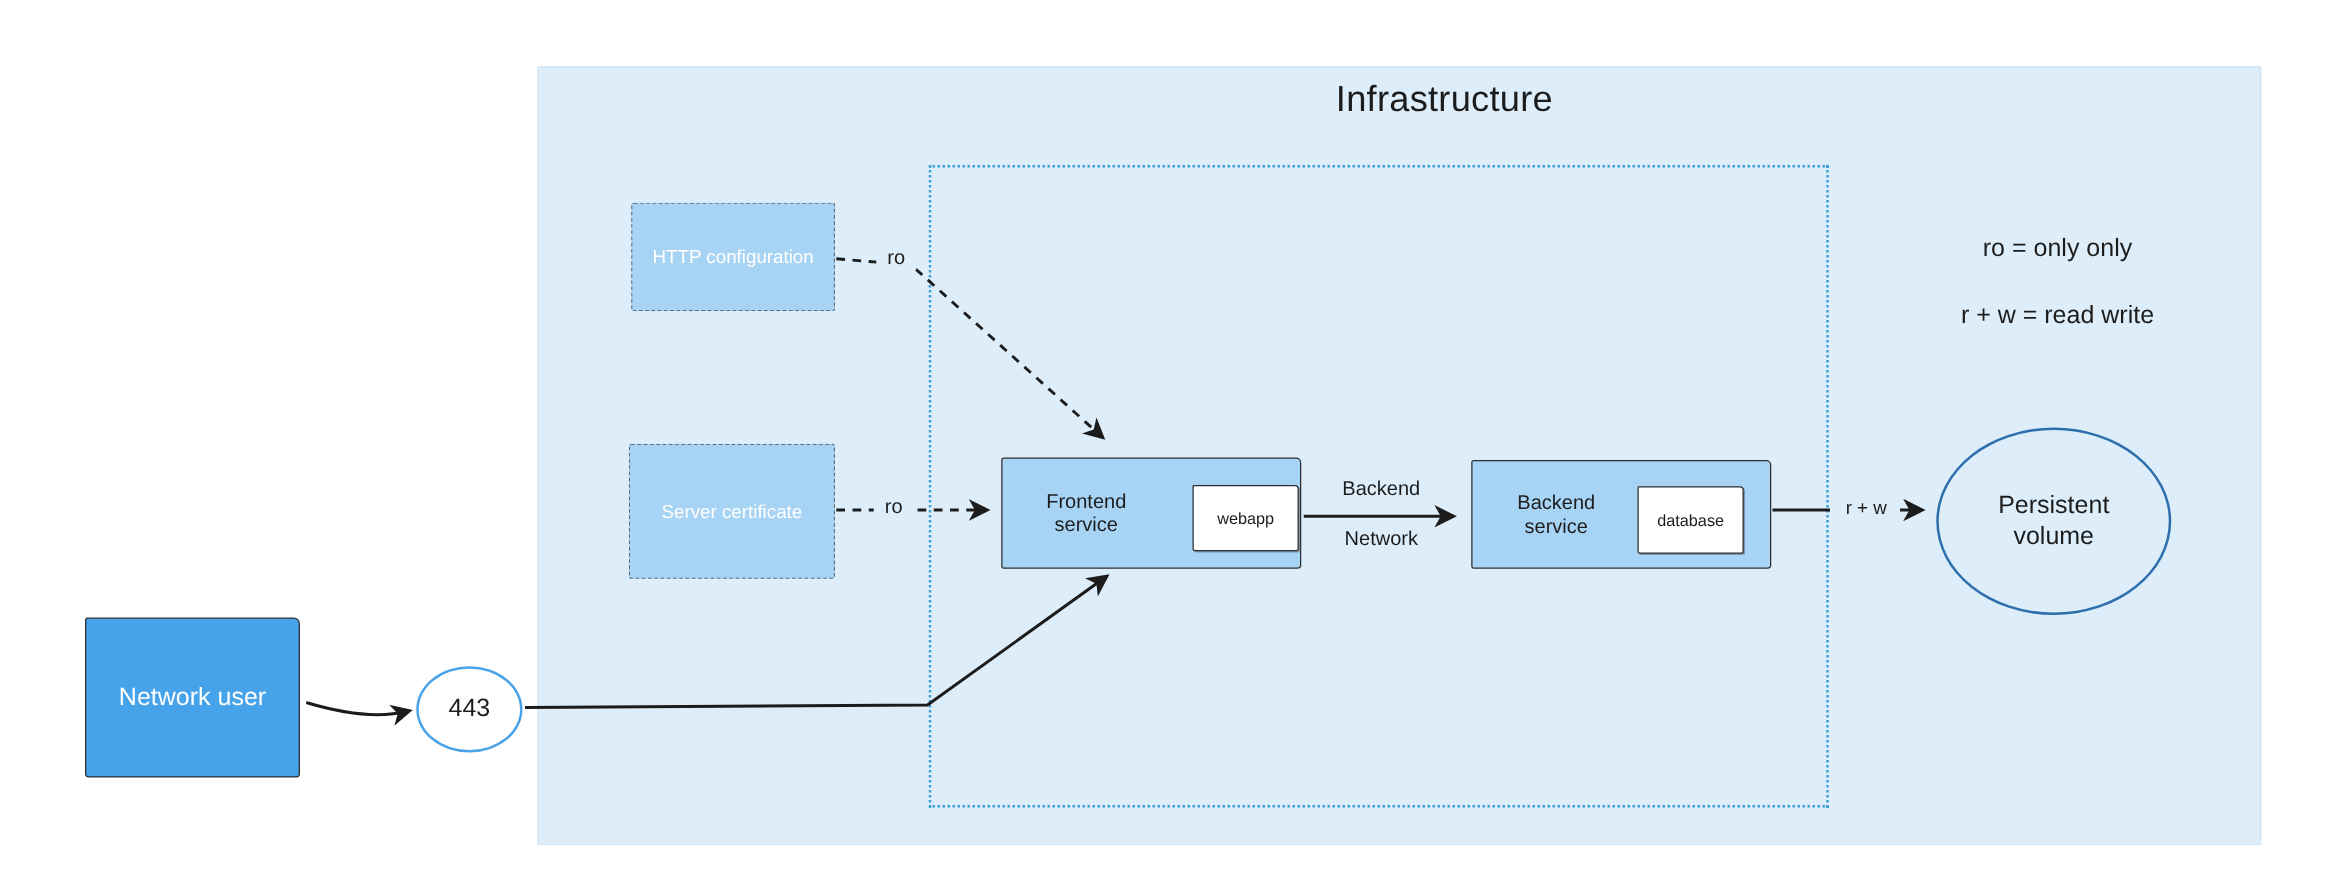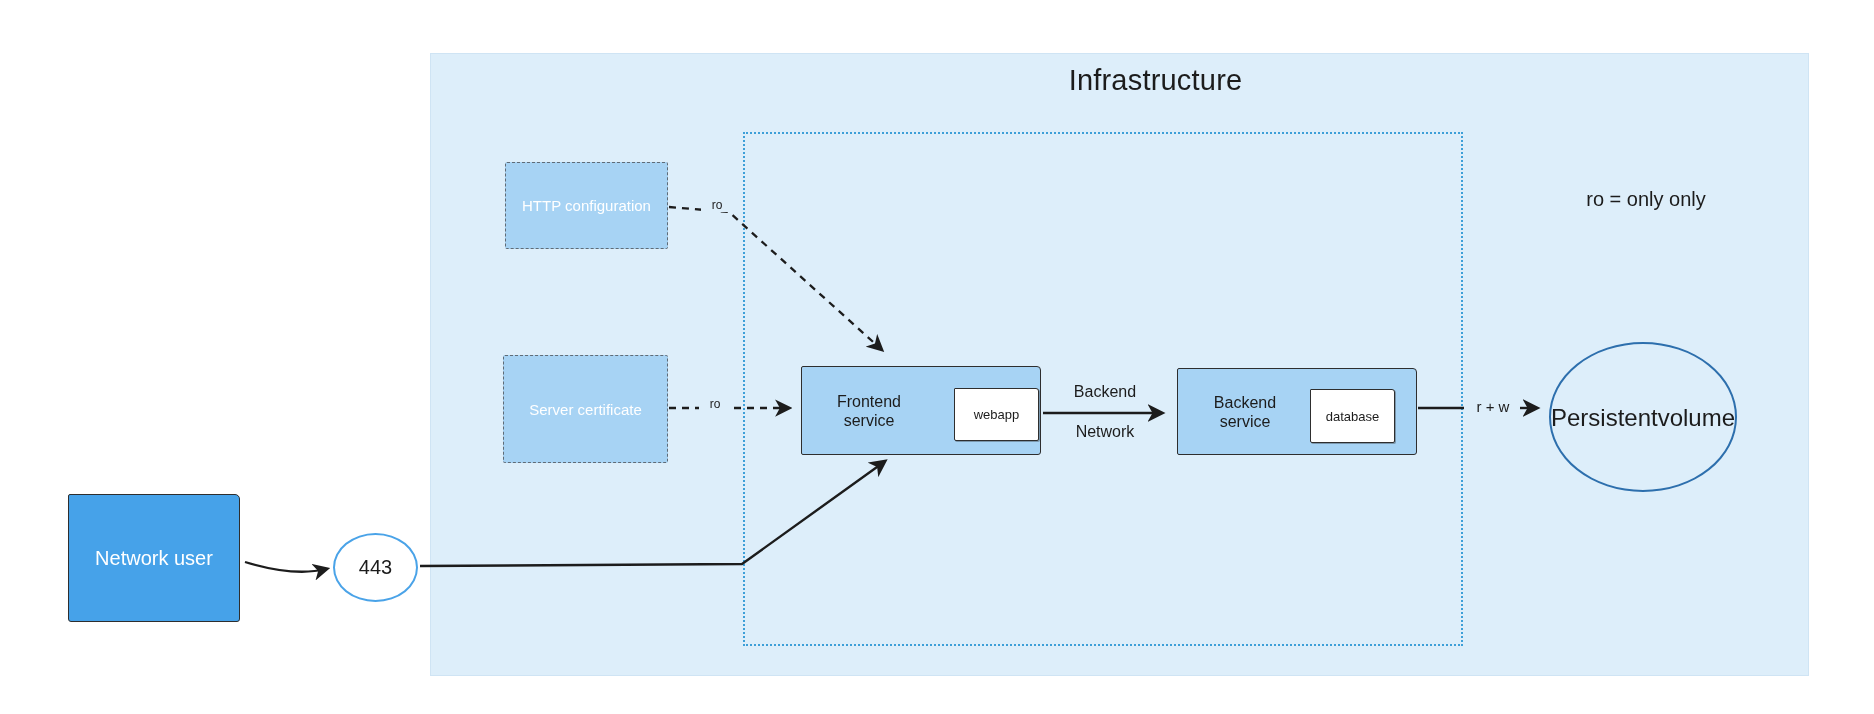--- a/index.html
+++ b/index.html
@@ -61,31 +61,31 @@
     left:68px;top:494px;width:172px;height:128px;background:var(--user-fill);
     border:1.8px solid #2e2e2e;border-radius:2px 5px 3px 3px;color:#fff;font-size:20px;
   }
   .port-circle{
     left:333px;top:533px;width:85px;height:69px;background:#fff;
     border:2.8px solid var(--circle-stroke);border-radius:50%;font-size:20px;color:var(--ink);
   }
   .volume{
     left:1549px;top:342px;width:188px;height:150px;background:transparent;
     border:2.8px solid var(--volume-stroke);border-radius:50%;
-    font-size:24px;line-height:25px;color:var(--ink);
+    font-size:20px;line-height:25px;color:var(--ink);flex-direction:column;
   }
 
   .legend-line{position:absolute;width:260px;text-align:center;font-size:20px;color:var(--ink);}
   .legend-ro{left:1516px;top:188px;}
   .legend-rw{left:1516px;top:241px;}
 
   .edge-label{position:absolute;text-align:center;color:var(--ink);}
   .lbl-network-1{left:1045px;top:383px;width:120px;font-size:16px;}
   .lbl-network-2{left:1045px;top:423px;width:120px;font-size:16px;}
-  .lbl-ro{font-size:12px;background:var(--infra-bg);padding:0 2px;}
+  .lbl-ro{font-size:16px;background:var(--infra-bg);padding:0 2px;}
   .lbl-ro-http{left:701px;top:198px;width:28px;}
   .lbl-ro-cert{left:699px;top:397px;width:28px;}
   .lbl-rw{left:1467px;top:398px;width:52px;font-size:15px;background:var(--infra-bg);}
 </style>
 </head>
 <body>
 
 <div class="canvas">
 
   <div class="infra-bg"></div>
@@ -144,20 +144,21 @@
   <div class="node port-circle">
     <span>443</span>
   </div>
 
   <div class="node volume">
     <span>Persistent</span>
     <span>volume</span>
   </div>
 
   <div class="legend-line legend-ro">ro = only only</div>
+  <div class="legend-line legend-rw">r + w = read write</div>
 
   <div class="edge-label lbl-network-1">Backend</div>
   <div class="edge-label lbl-network-2">Network</div>
 
   <div class="edge-label lbl-ro lbl-ro-http">ro</div>
   <div class="edge-label lbl-ro lbl-ro-cert">ro</div>
   <div class="edge-label lbl-rw">r + w</div>
 
 </div>
 

